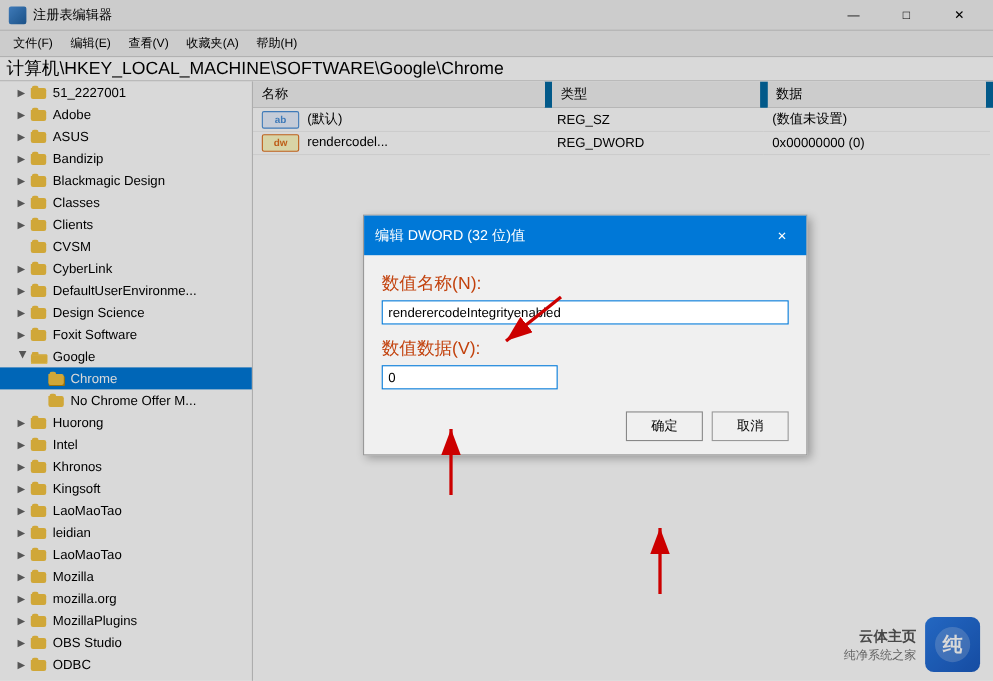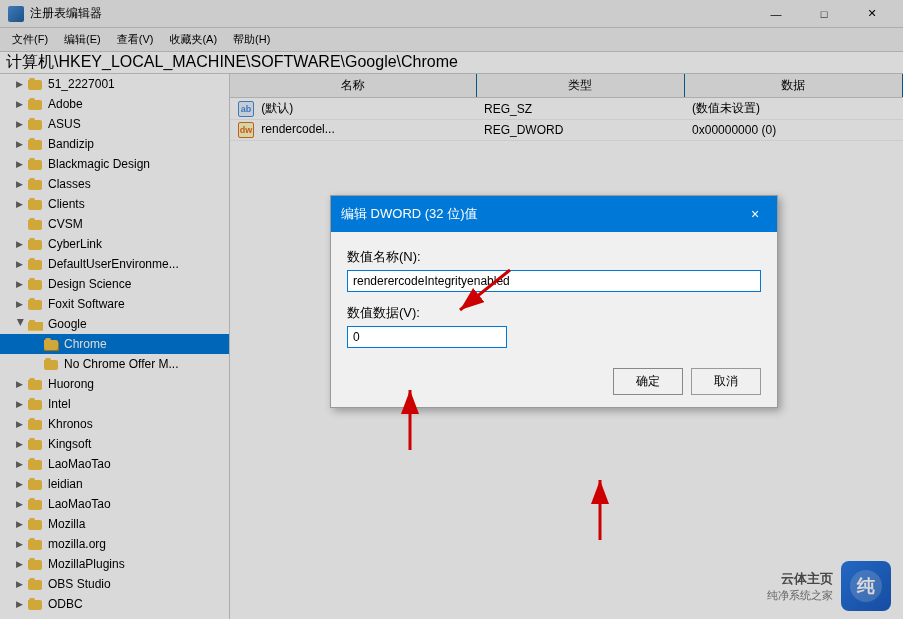--- a/index.html
+++ b/index.html
@@ -162,36 +162,36 @@
       background: #fff;
       overflow: auto;
     }
     .registry-table {
       width: 100%;
       border-collapse: collapse;
     }
     .registry-table th {
       background: #f0f0f0;
       border-bottom: 1px solid #ccc;
-      border-right: 1px solid #0369a1;
+      border-right: 7px solid #0369a1;
       padding: 3px 8px;
-      text-align: center;
+      text-align: left;
       font-weight: normal;
       font-size: 12px;
       position: sticky;
       top: 0;
     }
     .registry-table td {
       padding: 2px 8px;
       border-bottom: 1px solid #f0f0f0;
       font-size: 12px;
     }
     .reg-icon {
       display: inline-block;
-      width: 16px;
+      width: 34px;
       height: 16px;
       margin-right: 4px;
       vertical-align: middle;
     }
     .reg-icon-ab {
       background: #e8f0fe;
       border: 1px solid #4a90d9;
       font-size: 9px;
       font-weight: bold;
       color: #4a90d9;
@@ -216,21 +216,21 @@
     .dialog-overlay {
       position: absolute;
       top: 0; left: 0; right: 0; bottom: 0;
       background: rgba(0,0,0,0.15);
       z-index: 100;
     }
     .dialog {
       position: absolute;
       top: 195px;
       left: 330px;
-      width: 448px;
+      width: 404px;
       background: #f0f0f0;
       border: 1px solid #999;
       box-shadow: 3px 3px 8px rgba(0,0,0,0.3);
     }
     .dialog-title-bar {
       background: #0078d7;
       color: #fff;
       padding: 6px 10px;
       display: flex;
       align-items: center;
@@ -246,23 +246,23 @@
       width: 24px;
       height: 24px;
       display: flex;
       align-items: center;
       justify-content: center;
     }
     .dialog-body {
       padding: 16px 16px 12px;
     }
     .dialog-label {
-      font-size: 13px;
+      font-size: 16px;
       margin-bottom: 4px;
-      color: #000000;
+      color: #c2410c;
     }
     .dialog-input {
       width: 100%;
       padding: 3px 5px;
       font-size: 12px;
       border: 1px solid #0078d7;
       outline: none;
       background: #fff;
       margin-bottom: 12px;
     }

